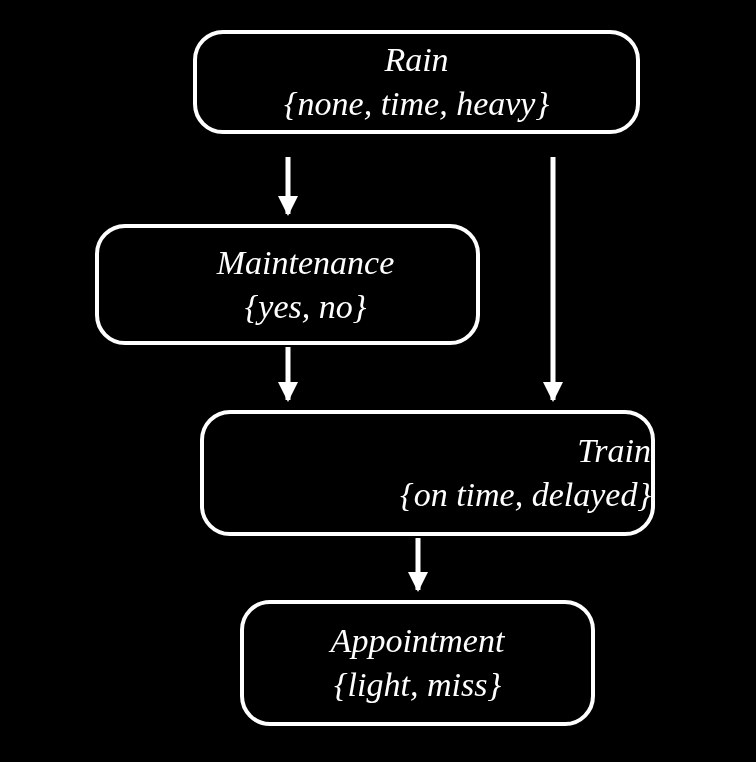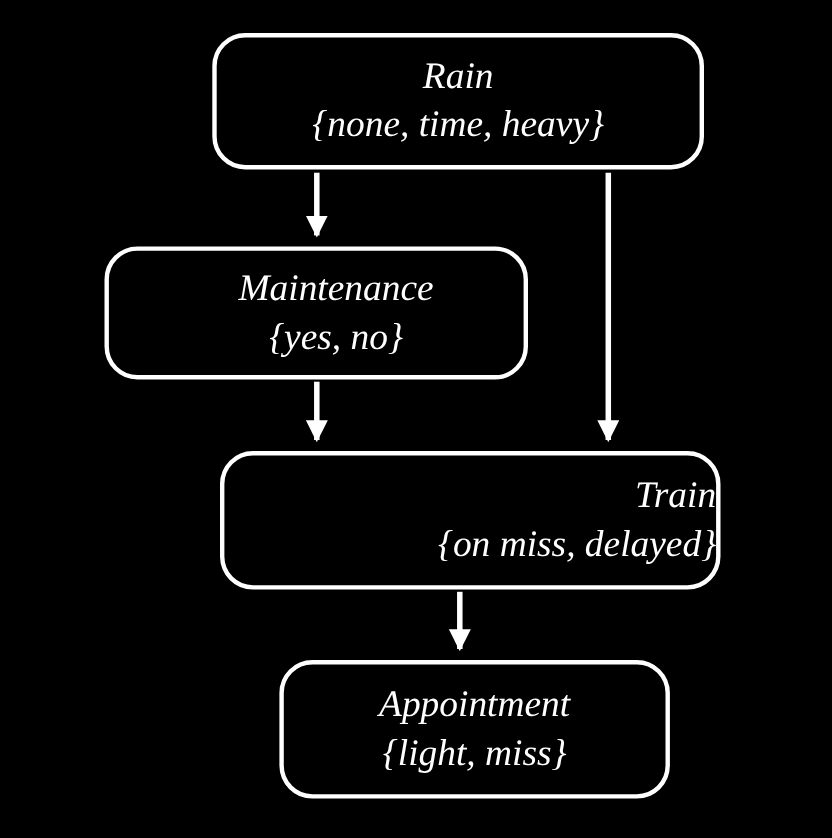--- a/index.html
+++ b/index.html
@@ -31,24 +31,24 @@
     color: #ffffff;
     display: flex;
     flex-direction: column;
     align-items: center;
     justify-content: center;
     text-align: center;
     font-style: italic;
     font-size: 34px;
     line-height: 1.28;
   }
-  .node-rain        { left: 193px; top: 30px;  width: 447px; height: 124px; }
+  .node-rain        { left: 193px; top: 30px;  width: 447px; height: 104px; }
   .node-maintenance { left: 95px;  top: 224px; width: 385px; height: 121px; padding-left: 36px; }
   .node-train       { left: 200px; top: 410px; width: 455px; height: 126px; align-items: flex-end; }
-  .node-appointment { left: 240px; top: 600px; width: 355px; height: 126px; margin-left: 14px; }
+  .node-appointment { left: 240px; top: 600px; width: 355px; height: 126px; }
 </style>
 </head>
 <body>
 
 <div class="canvas">
 
   <svg class="edges-layer" width="756" height="762" viewBox="0 0 756 762" xmlns="http://www.w3.org/2000/svg">
     <defs>
       <marker id="arrowhead" viewBox="0 0 10 10" refX="9" refY="5" markerWidth="4" markerHeight="4" orient="auto-start-reverse">
         <path d="M 0 0 L 10 5 L 0 10 z" fill="#ffffff"></path>
@@ -65,21 +65,21 @@
     <div>{none, time, heavy}</div>
   </div>
 
   <div class="node node-maintenance">
     <div>Maintenance</div>
     <div>{yes, no}</div>
   </div>
 
   <div class="node node-train">
     <div>Train</div>
-    <div>{on miss, delayed}</div>
+    <div>{on time, delayed}</div>
   </div>
 
   <div class="node node-appointment">
     <div>Appointment</div>
     <div>{light, miss}</div>
   </div>
 
 </div>
 
 </body></html>

